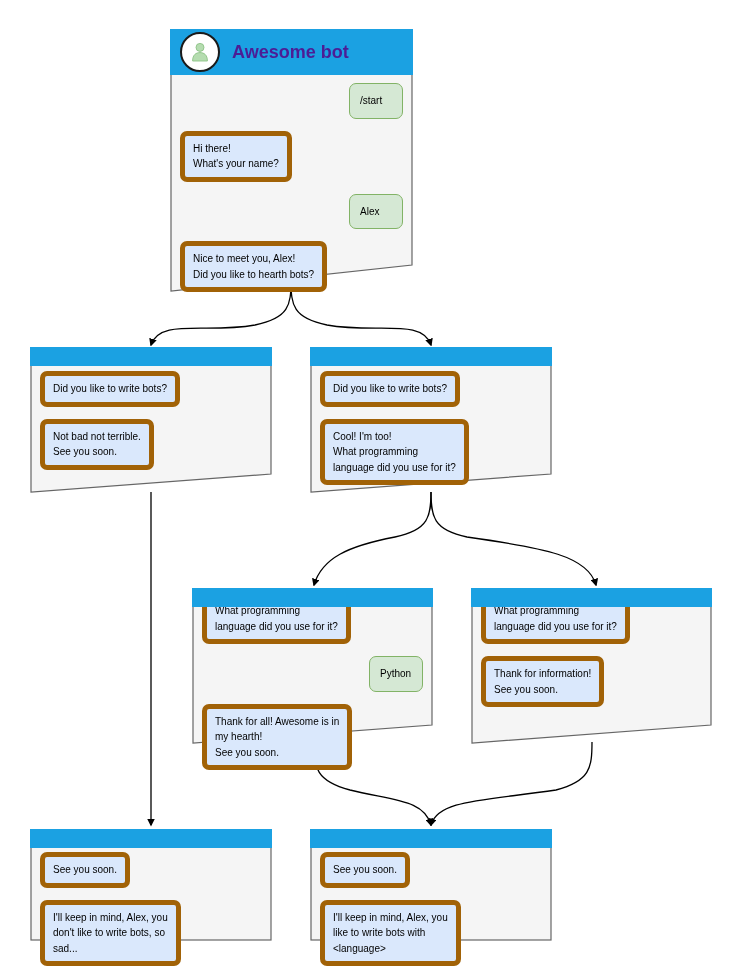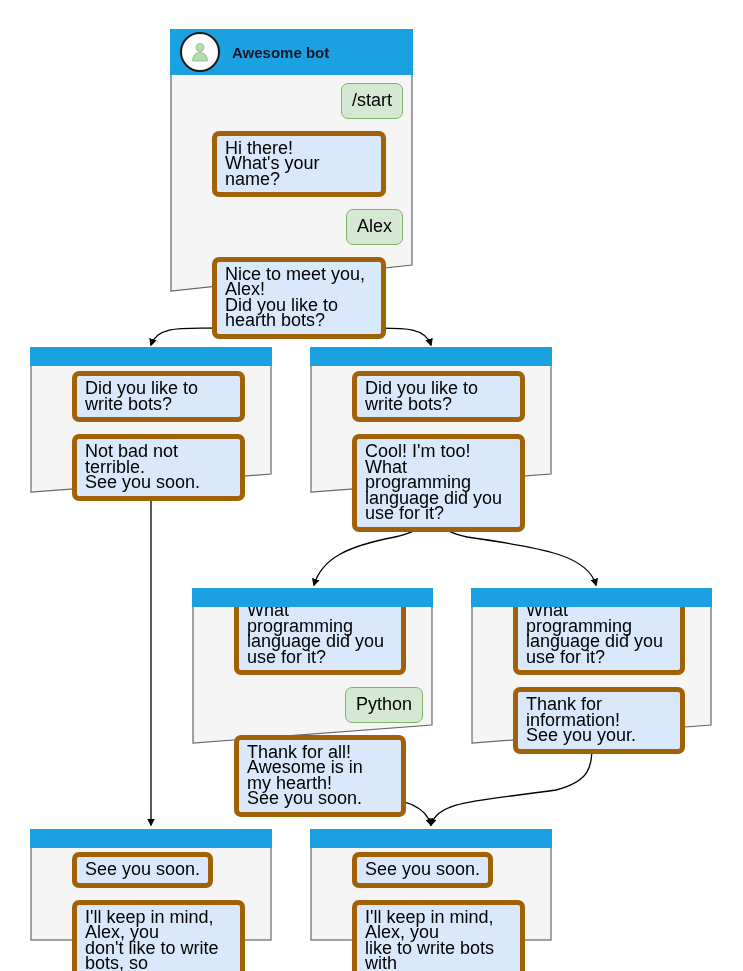--- a/index.html
+++ b/index.html
@@ -65,22 +65,22 @@
     background: #ffffff;
     border: 2px solid #1a1a1a;
     display: flex;
     align-items: center;
     justify-content: center;
     flex: 0 0 auto;
   }
   .avatar svg { display: block; }
 
   .bot-title {
-    color: #0f172a;
-    font-size: 15px;
+    color: #4c1d95;
+    font-size: 18px;
     font-weight: bold;
     margin-left: 12px;
     white-space: nowrap;
   }
 
   .msgs {
     position: absolute;
     left: 0;
     width: 100%;
     box-sizing: border-box;
@@ -88,29 +88,28 @@
   }
 
   .row {
     display: flex;
     margin-bottom: 12px;
   }
   .row.left  { justify-content: flex-start; }
   .row.right { justify-content: flex-end; }
 
   .bubble {
-    font-size: 18px;
+    font-size: 10px;
     line-height: 15.5px;
     color: #000000;
     border-radius: 7px;
     padding: 5px 8px;
     box-sizing: border-box;
     white-space: pre-line;
     max-width: 78%;
-    margin-left: 32px;
   }
   .bubble.bot {
     background: #dae8fc;
     border: 5px solid #a16207;
   }
   .bubble.user {
     background: #d5e8d4;
     border: 1px solid #82b366;
     min-width: 54px;
     text-align: left;
@@ -239,21 +238,21 @@
     <svg class="card-shape" viewBox="0 0 241 156" preserveAspectRatio="none" xmlns="http://www.w3.org/2000/svg">
       <path d="M 1,1 L 240,1 L 240,137 L 1,155 Z" fill="#f5f5f5" stroke="#666666" stroke-width="1.2"></path>
     </svg>
     <div class="msgs" style="top:5px;">
       <div class="row left">
         <div class="bubble bot">What programming
 language did you use for it?</div>
       </div>
       <div class="row left">
         <div class="bubble bot">Thank for information!
-See you your.</div>
+See you soon.</div>
       </div>
     </div>
     <div class="card-header" style="background:#1ba1e2;">
       <span></span>
     </div>
   </div>
 
   <div class="card" style="left:30px; top:829px; width:242px; height:112px;">
     <svg class="card-shape" viewBox="0 0 242 112" preserveAspectRatio="none" xmlns="http://www.w3.org/2000/svg">
       <rect x="1" y="1" width="240" height="110" fill="#f5f5f5" stroke="#666666" stroke-width="1.2"></rect>

